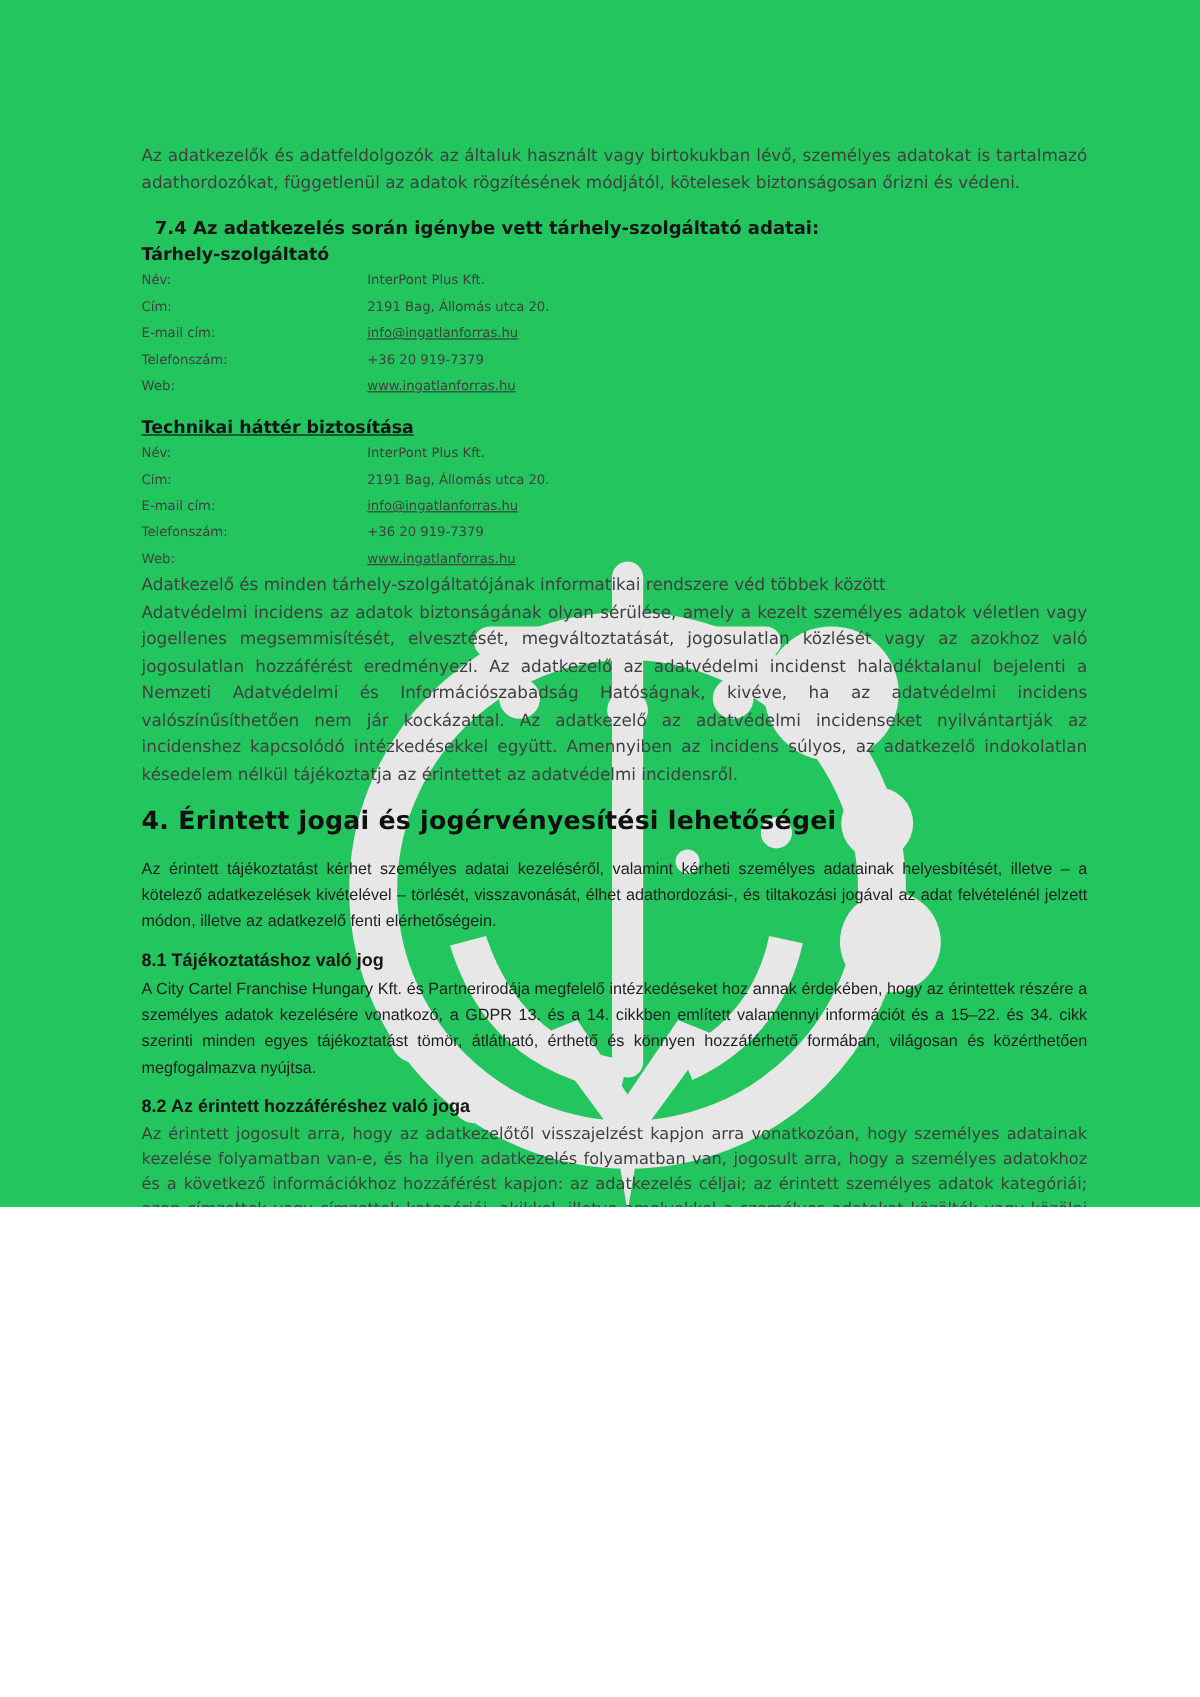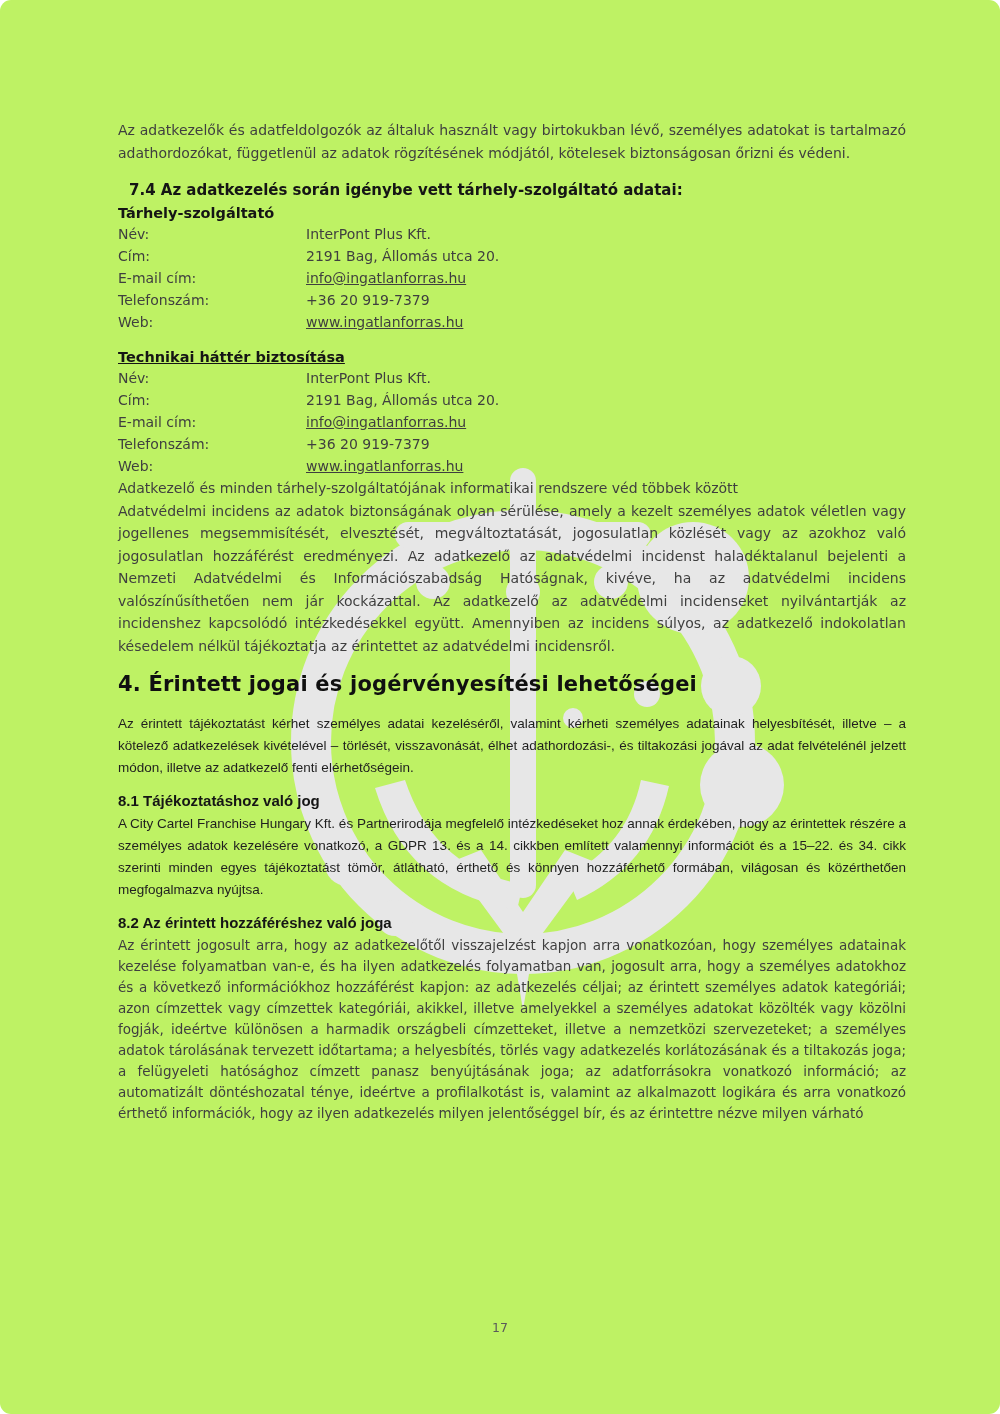--- a/index.html
+++ b/index.html
@@ -1,42 +1,41 @@
 <!DOCTYPE html>
 <html lang="hu"><head>
 <meta charset="utf-8">
 <style>
   html,body{margin:0;padding:0;background:#ffffff;}
   .page{
     position:relative;
-    width:1000px;height:1414px;
-    background:#bef264;
+    width:1000px;height:1006px;
+    background:#22c55e;
     overflow:hidden;
     font-family:"DejaVu Sans","Liberation Sans",sans-serif;
     color:#404040;
-    border-radius:11px;
   }
   .watermark{
     position:absolute;left:255px;top:450px;width:540px;height:570px;
     z-index:0;pointer-events:none;
   }
   .content{
     position:absolute;left:118px;top:119px;width:788px;z-index:1;
   }
   p.body{
     font-size:14px;line-height:22.5px;text-align:justify;margin:0;color:#3f3f3f;
   }
   h2.sub{
     font-size:15px;line-height:22px;font-weight:bold;color:#151515;margin:15px 0 0 11px;
   }
   h3.minor{
     font-size:14.5px;line-height:20px;font-weight:bold;color:#151515;margin:2px 0 0 0;
   }
   .addr{margin:0;}
-  .row{display:flex;font-size:14px;line-height:22px;color:#3f3f3f;}
+  .row{display:flex;font-size:11px;line-height:22px;color:#3f3f3f;}
   .row .lbl{width:188px;flex:none;}
   .row .val{}
   a.doclink{color:inherit;text-decoration:underline;}
   .prot{margin-top:8px;}
   .bullets{margin:0;}
   .bullet{font-size:14px;line-height:22px;color:#3f3f3f;}
   h1.big{
     font-size:21px;line-height:26px;font-weight:800;color:#101010;
     margin:14px 0 16px 0;letter-spacing:0.2px;
   }

